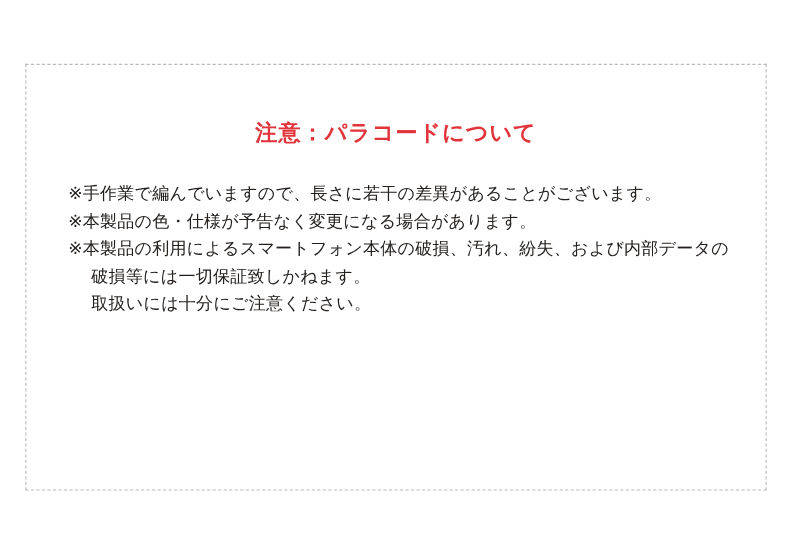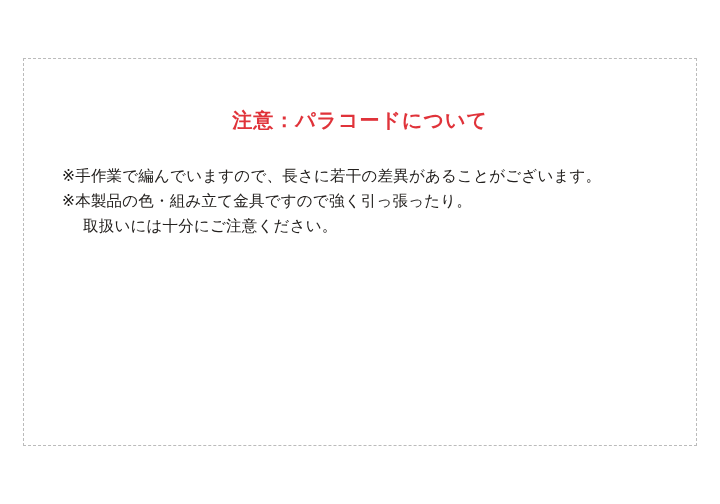--- a/index.html
+++ b/index.html
@@ -47,16 +47,18 @@
     padding-left: 21px;
   }
 </style>
 </head>
 <body>
 
 <div class="notice-card">
   <div class="notice-title">注意：パラコードについて</div>
   <div class="notice-body">
     <div class="notice-line">※手作業で編んでいますので、長さに若干の差異があることがございます。</div>
-    <div class="notice-line">※本製品の色・組み立て金具ですので強く引っ張ったり。</div>
+    <div class="notice-line">※本製品の色・仕様が予告なく変更になる場合があります。</div>
+    <div class="notice-line">※本製品の利用によるスマートフォン本体の破損、汚れ、紛失、および内部データの</div>
+    <div class="notice-line indent">破損等には一切保証致しかねます。</div>
     <div class="notice-line indent">取扱いには十分にご注意ください。</div>
   </div>
 </div>
 
 </body></html>

